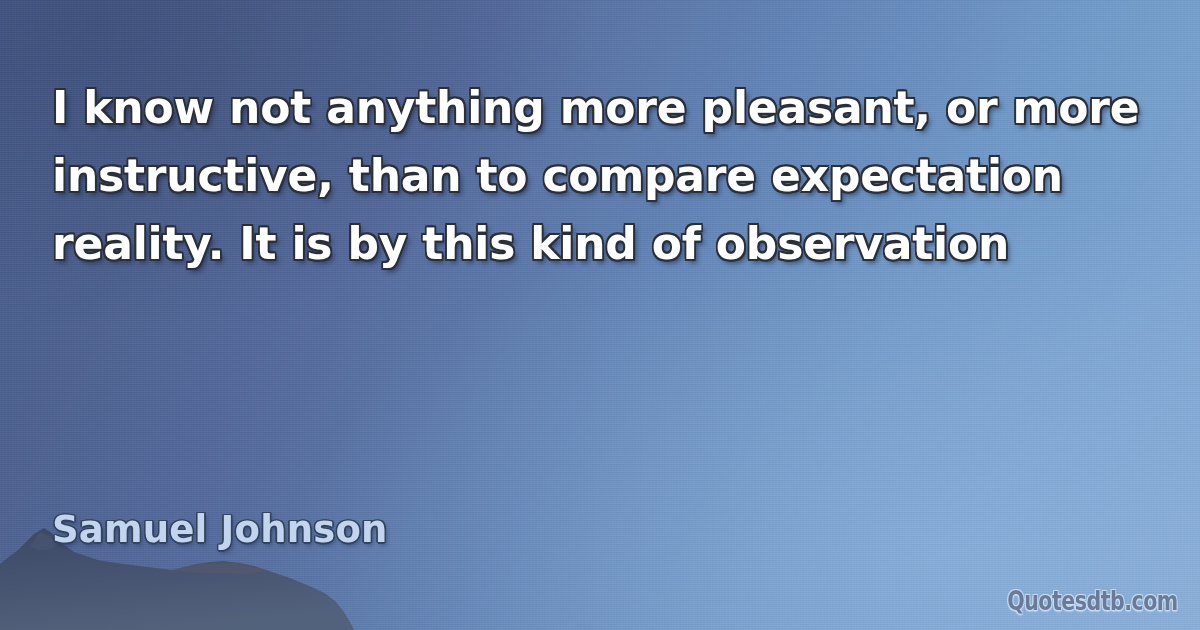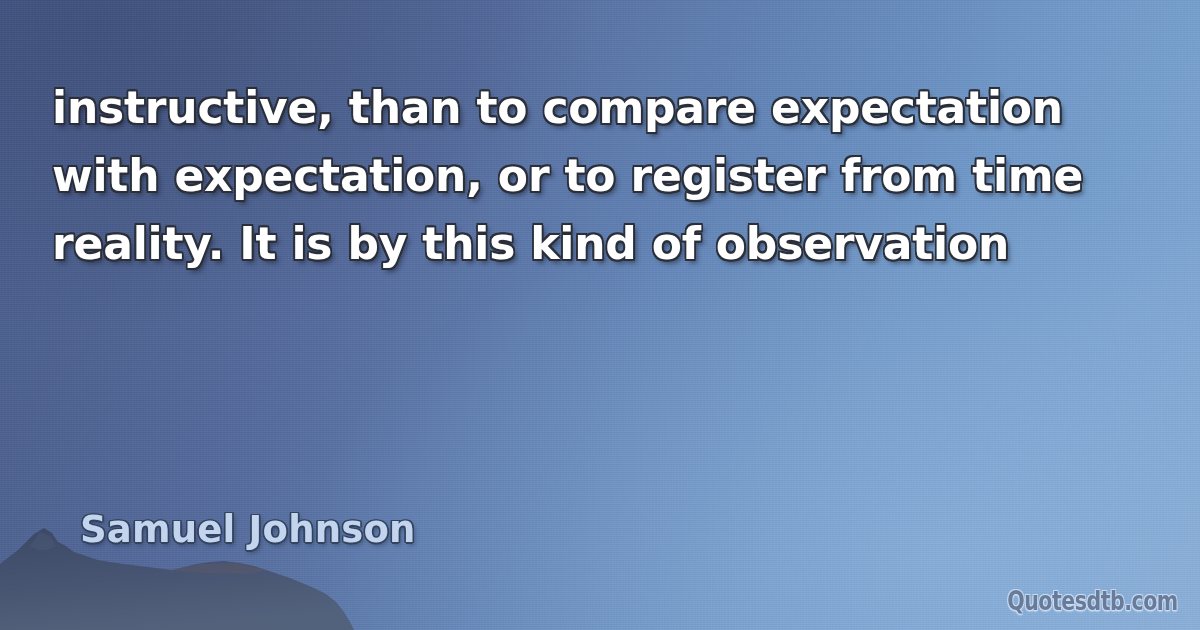--- a/index.html
+++ b/index.html
@@ -78,21 +78,21 @@
        0    -1.8px 0 #2a2f3a,
        0     1.8px 0 #2a2f3a,
       -1.8px  0    0 #2a2f3a,
        1.8px  0    0 #2a2f3a,
        3px 4px 5px rgba(25,30,45,0.55);
   }
 
   
   .author {
     position: absolute;
-    left: 80px;
+    left: 52px;
     top: 508px;
     font-size: 37px;
     font-weight: 700;
     color: #c3d4ef;
     letter-spacing: 0.2px;
     white-space: nowrap;
     text-shadow:
       -1.3px -1.3px 0 #33445e,
        1.3px -1.3px 0 #33445e,
       -1.3px  1.3px 0 #33445e,
@@ -146,22 +146,22 @@
       <path d="M0,44 L10,36 L18,30 L26,22 L34,14 L44,8 L52,13 L58,22 L66,26 L74,32
                L86,36 L98,40 L110,42 L124,44 L140,46 L156,48 L172,50 L184,47 L196,44
                L210,42 L224,41 L240,43 L254,46 L266,50 L278,54 L290,58 L302,63 L314,68
                L326,74 L336,82 L344,92 L350,102 L354,110 L0,110 Z" fill="url(#mtnGrad)" opacity="0.93"></path>
       <path d="M30,26 L40,12 L50,16 L56,26 L48,30 L38,30 Z" fill="#4c5a76" opacity="0.5"></path>
       <path d="M168,50 L200,44 L236,43 L268,50 L250,54 L200,53 Z" fill="#6a5e62" opacity="0.30"></path>
     </svg>
   </div>
 
   <div class="quote">
+    <div class="qline">I know not anything more pleasant, or more</div>
     <div class="qline">instructive, than to compare expectation</div>
-    <div class="qline">with expectation, or to register from time</div>
     <div class="qline">reality. It is by this kind of observation</div>
   </div>
 
   <div class="author">Samuel Johnson</div>
 
   <div class="watermark">Quotesdtb.com</div>
 
 </div>
 
 </body></html>

